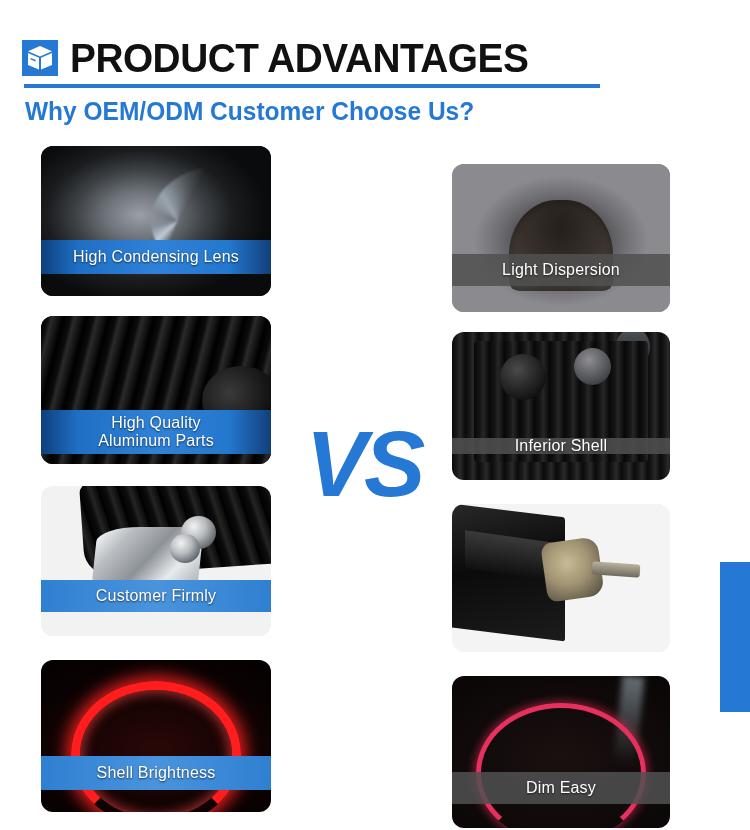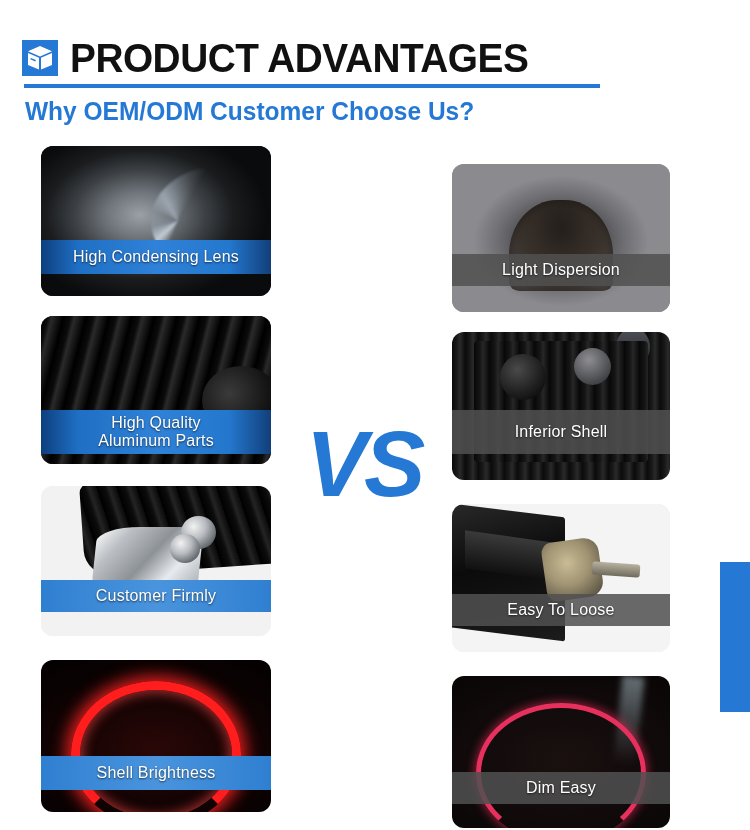--- a/index.html
+++ b/index.html
@@ -408,21 +408,21 @@
           <span>Aluminum Parts</span>
         </div>
       </div>
       <div class="card right" style="top:0; height:148px">
         <div class="photo ph-shell">
           <span class="wire"></span>
           <span class="body"></span>
           <span class="bolt-a"></span>
           <span class="bolt-b"></span>
         </div>
-        <div class="label-bar bad" style="bottom:26px; height:44px">Inferior Shell</div>
+        <div class="label-bar bad" style="bottom:26px; height:16px">Inferior Shell</div>
       </div>
     </div>
 
     <div class="row" style="height:168px">
       <div class="card left" style="top:0; height:150px">
         <div class="photo ph-install">
           <span class="lamp"></span>
           <span class="bracket"></span>
           <span class="knob-a"></span>
           <span class="knob-b"></span>
@@ -430,21 +430,20 @@
         </div>
         <div class="label-bar good flat" style="bottom:24px; height:32px">Customer Firmly</div>
       </div>
       <div class="card right" style="top:2px; height:148px">
         <div class="photo ph-loose">
           <span class="bar"></span>
           <span class="bar2"></span>
           <span class="nut"></span>
           <span class="bolt"></span>
         </div>
-        <div class="label-bar bad" style="bottom:26px; height:32px">Easy To Loose</div>
       </div>
     </div>
 
     <div class="row" style="height:165px">
       <div class="card left" style="top:6px; height:152px">
         <div class="photo ph-bright">
           <span class="halo"></span>
         </div>
         <div class="label-bar good flat" style="bottom:22px; height:34px">Shell Brightness</div>
       </div>

